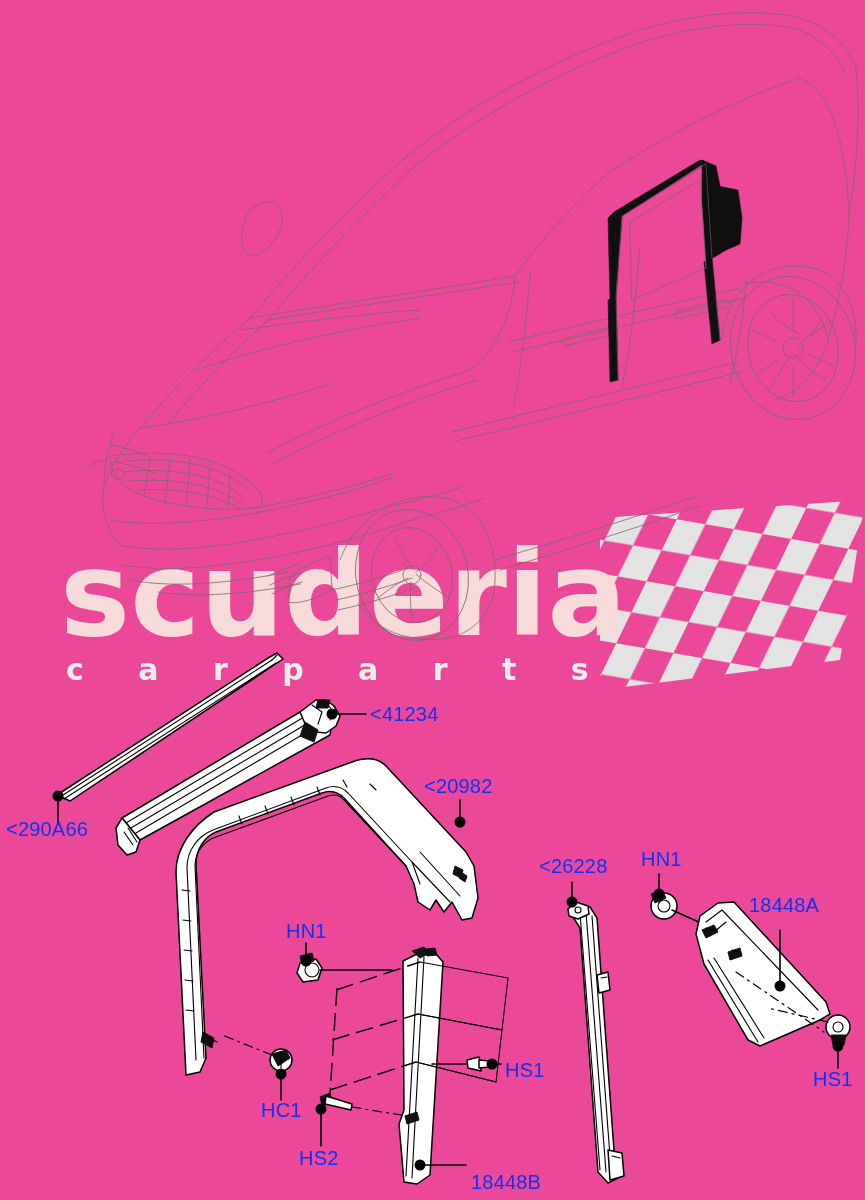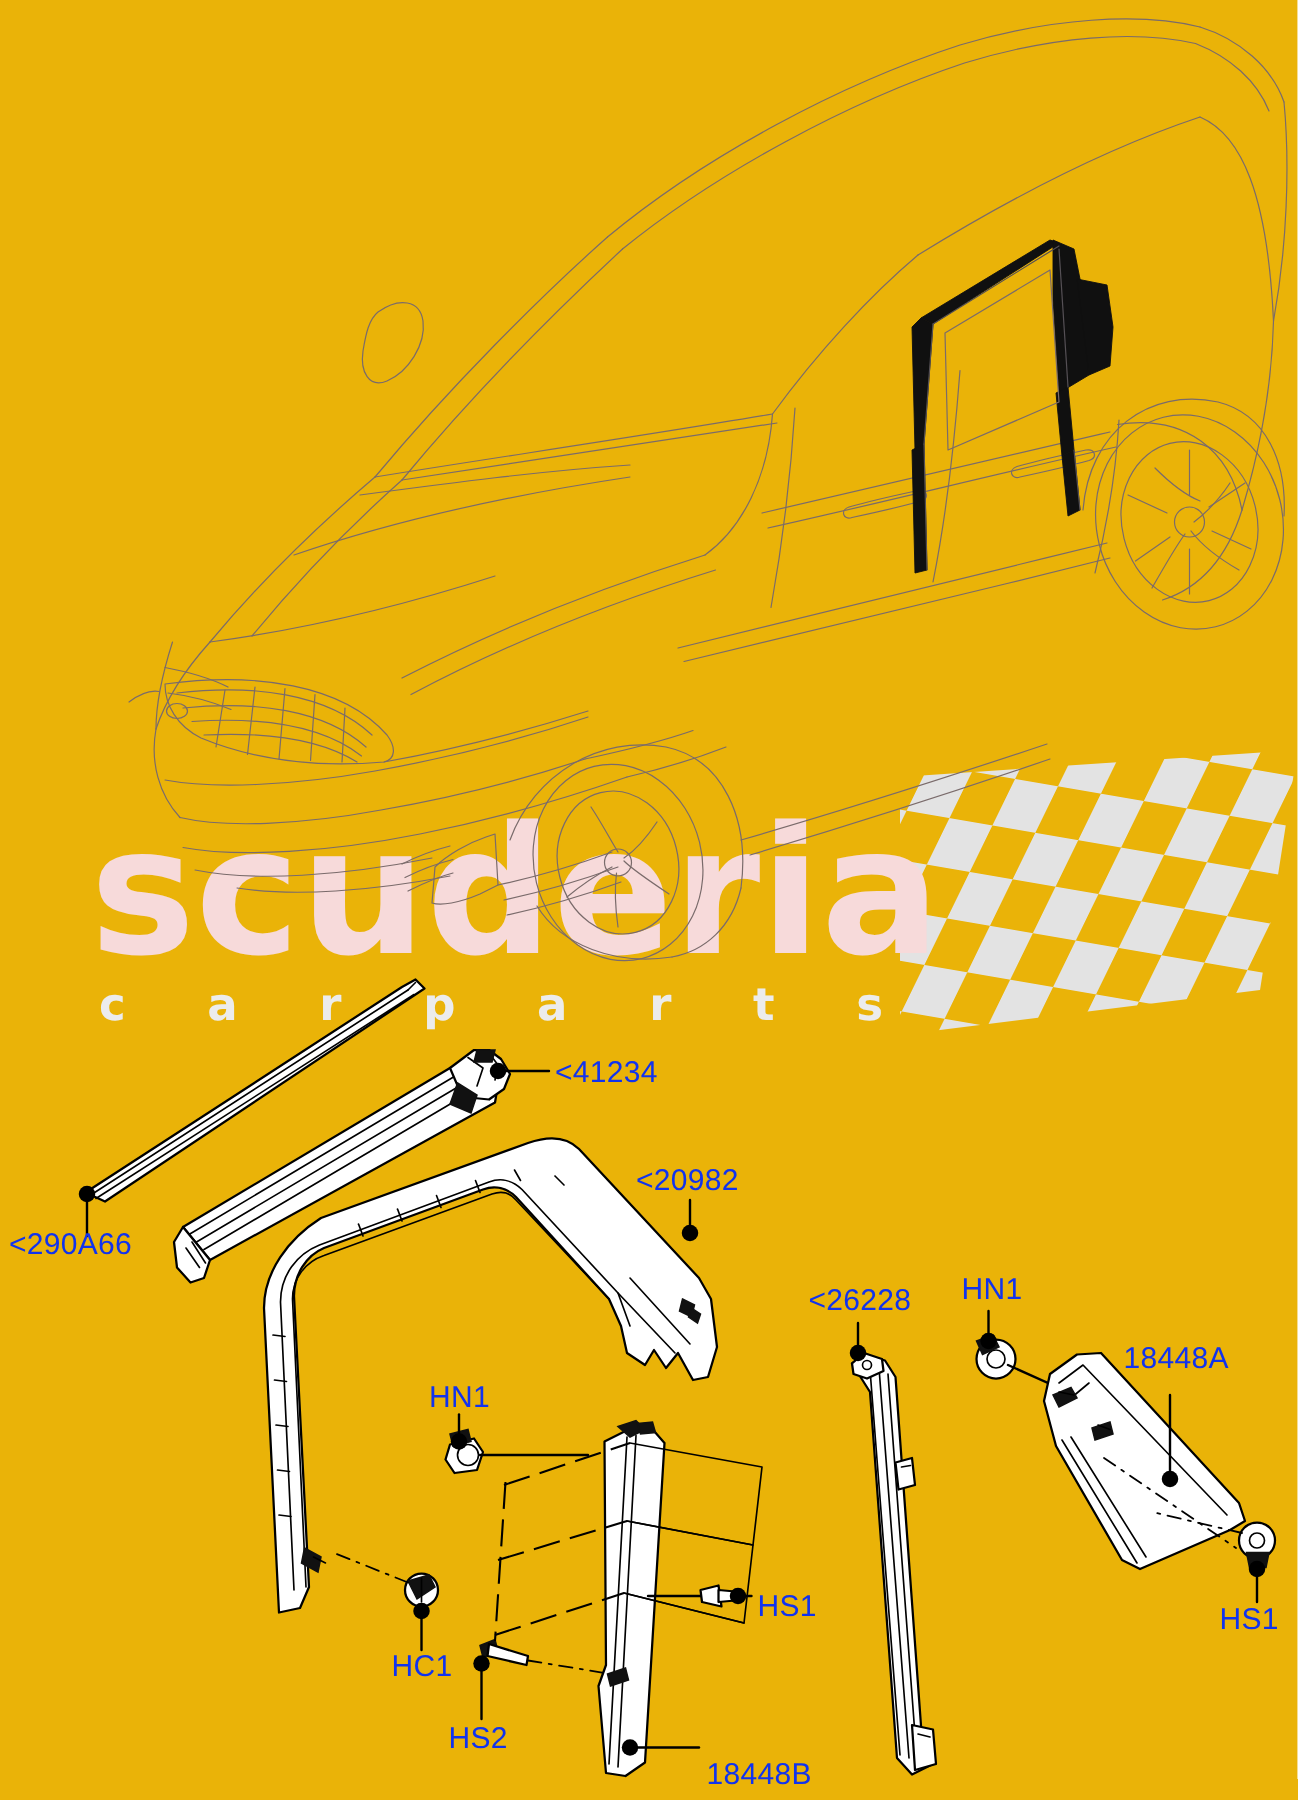--- a/index.html
+++ b/index.html
@@ -12,21 +12,21 @@
     height: 1200px;
     position: relative;
     overflow: hidden;
     font-family: "Liberation Sans", sans-serif;
   }
   #diagram-root {
     position: absolute;
     left: 0; top: 0;
     width: 865px;
     height: 1200px;
-    background: #eab308;
+    background: #ec4899;
     text-decoration: underline;
   }
   svg.layer {
     position: absolute;
     left: 0; top: 0;
     width: 865px;
     height: 1200px;
     overflow: visible;
   }
   .wm-text {

